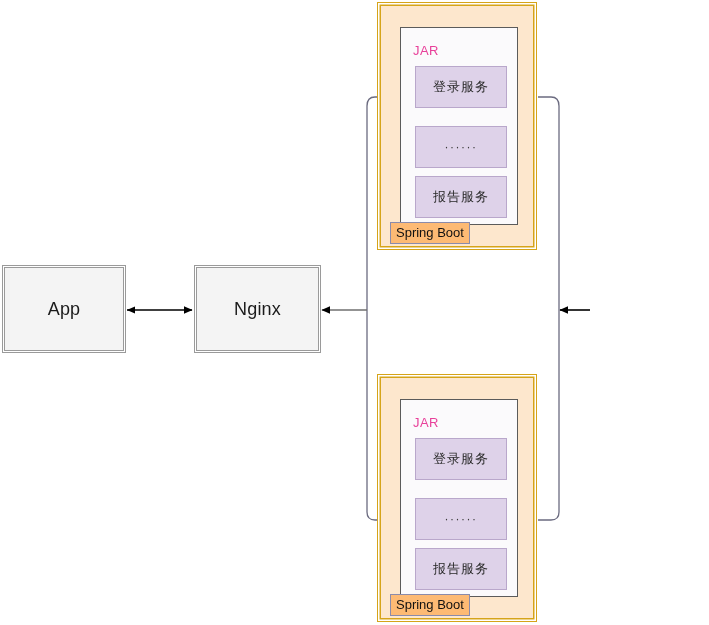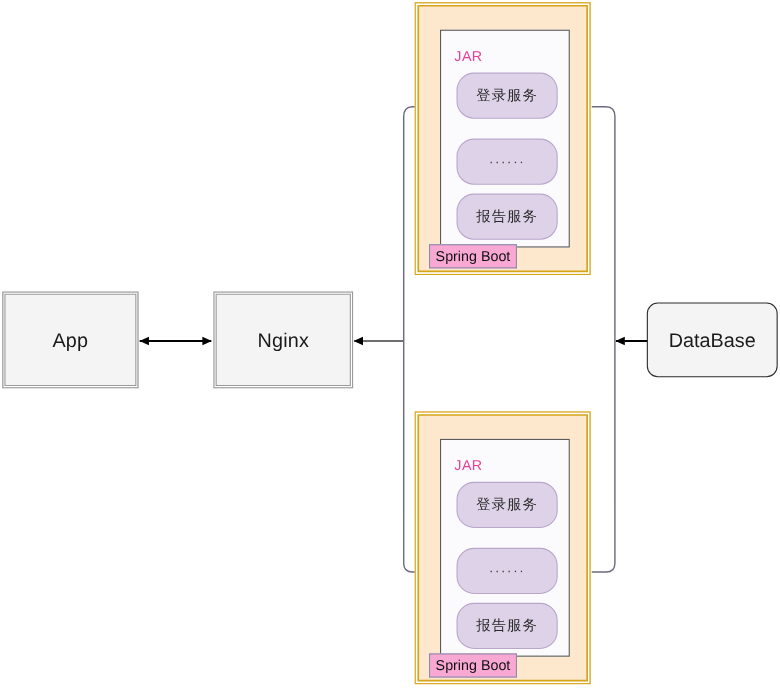--- a/index.html
+++ b/index.html
@@ -73,41 +73,41 @@
     font-size: 13px;
     color: #e8409a;
     letter-spacing: .4px;
   }
 
   
   .service-pill {
     position: absolute;
     background: #ded2e9;
     border: 1px solid #b9a7cb;
-    border-radius: 16px;
+    border-radius: 0;
     display: flex;
     align-items: center;
     justify-content: center;
     box-sizing: border-box;
   }
   .service-pill .label {
     font-size: 13px;
     color: #2a2a2a;
     letter-spacing: 1px;
   }
   .service-pill.ellipsis .label {
     font-size: 12px;
     letter-spacing: 1.5px;
     color: #3a3a3a;
   }
 
   
   .sb-tag {
     position: absolute;
-    background: #f9a8d4;
+    background: #fdba74;
     border: 1px solid #8b8baa;
     padding: 2px 5px 3px 5px;
     font-size: 13px;
     color: #111111;
     box-sizing: border-box;
     white-space: nowrap;
   }
 
   
   #wires {
@@ -153,23 +153,20 @@
   </svg>
 
   <div class="plain-box" style="left:194px; top:265px; width:127px; height:88px;">
     <span class="label">Nginx</span>
   </div>
 
   <div class="plain-box" style="left:2px; top:265px; width:124px; height:88px;">
     <span class="label">App</span>
   </div>
 
-  <div class="rounded-box" style="left:588px; top:275px; width:119px; height:68px;">
-    <span class="label">DataBase</span>
-  </div>
 
   <div class="sb-container" style="left:377px; top:2px; width:160px; height:248px;">
 
     <div class="jar-box" style="left:22px; top:12px; width:118px; height:198px;">
       <div class="jar-title" style="left:12px; top:15px;">JAR</div>
 
       <div class="service-pill" style="left:14px; top:38px; width:92px; height:42px;">
         <span class="label">登录服务</span>
       </div>
 

